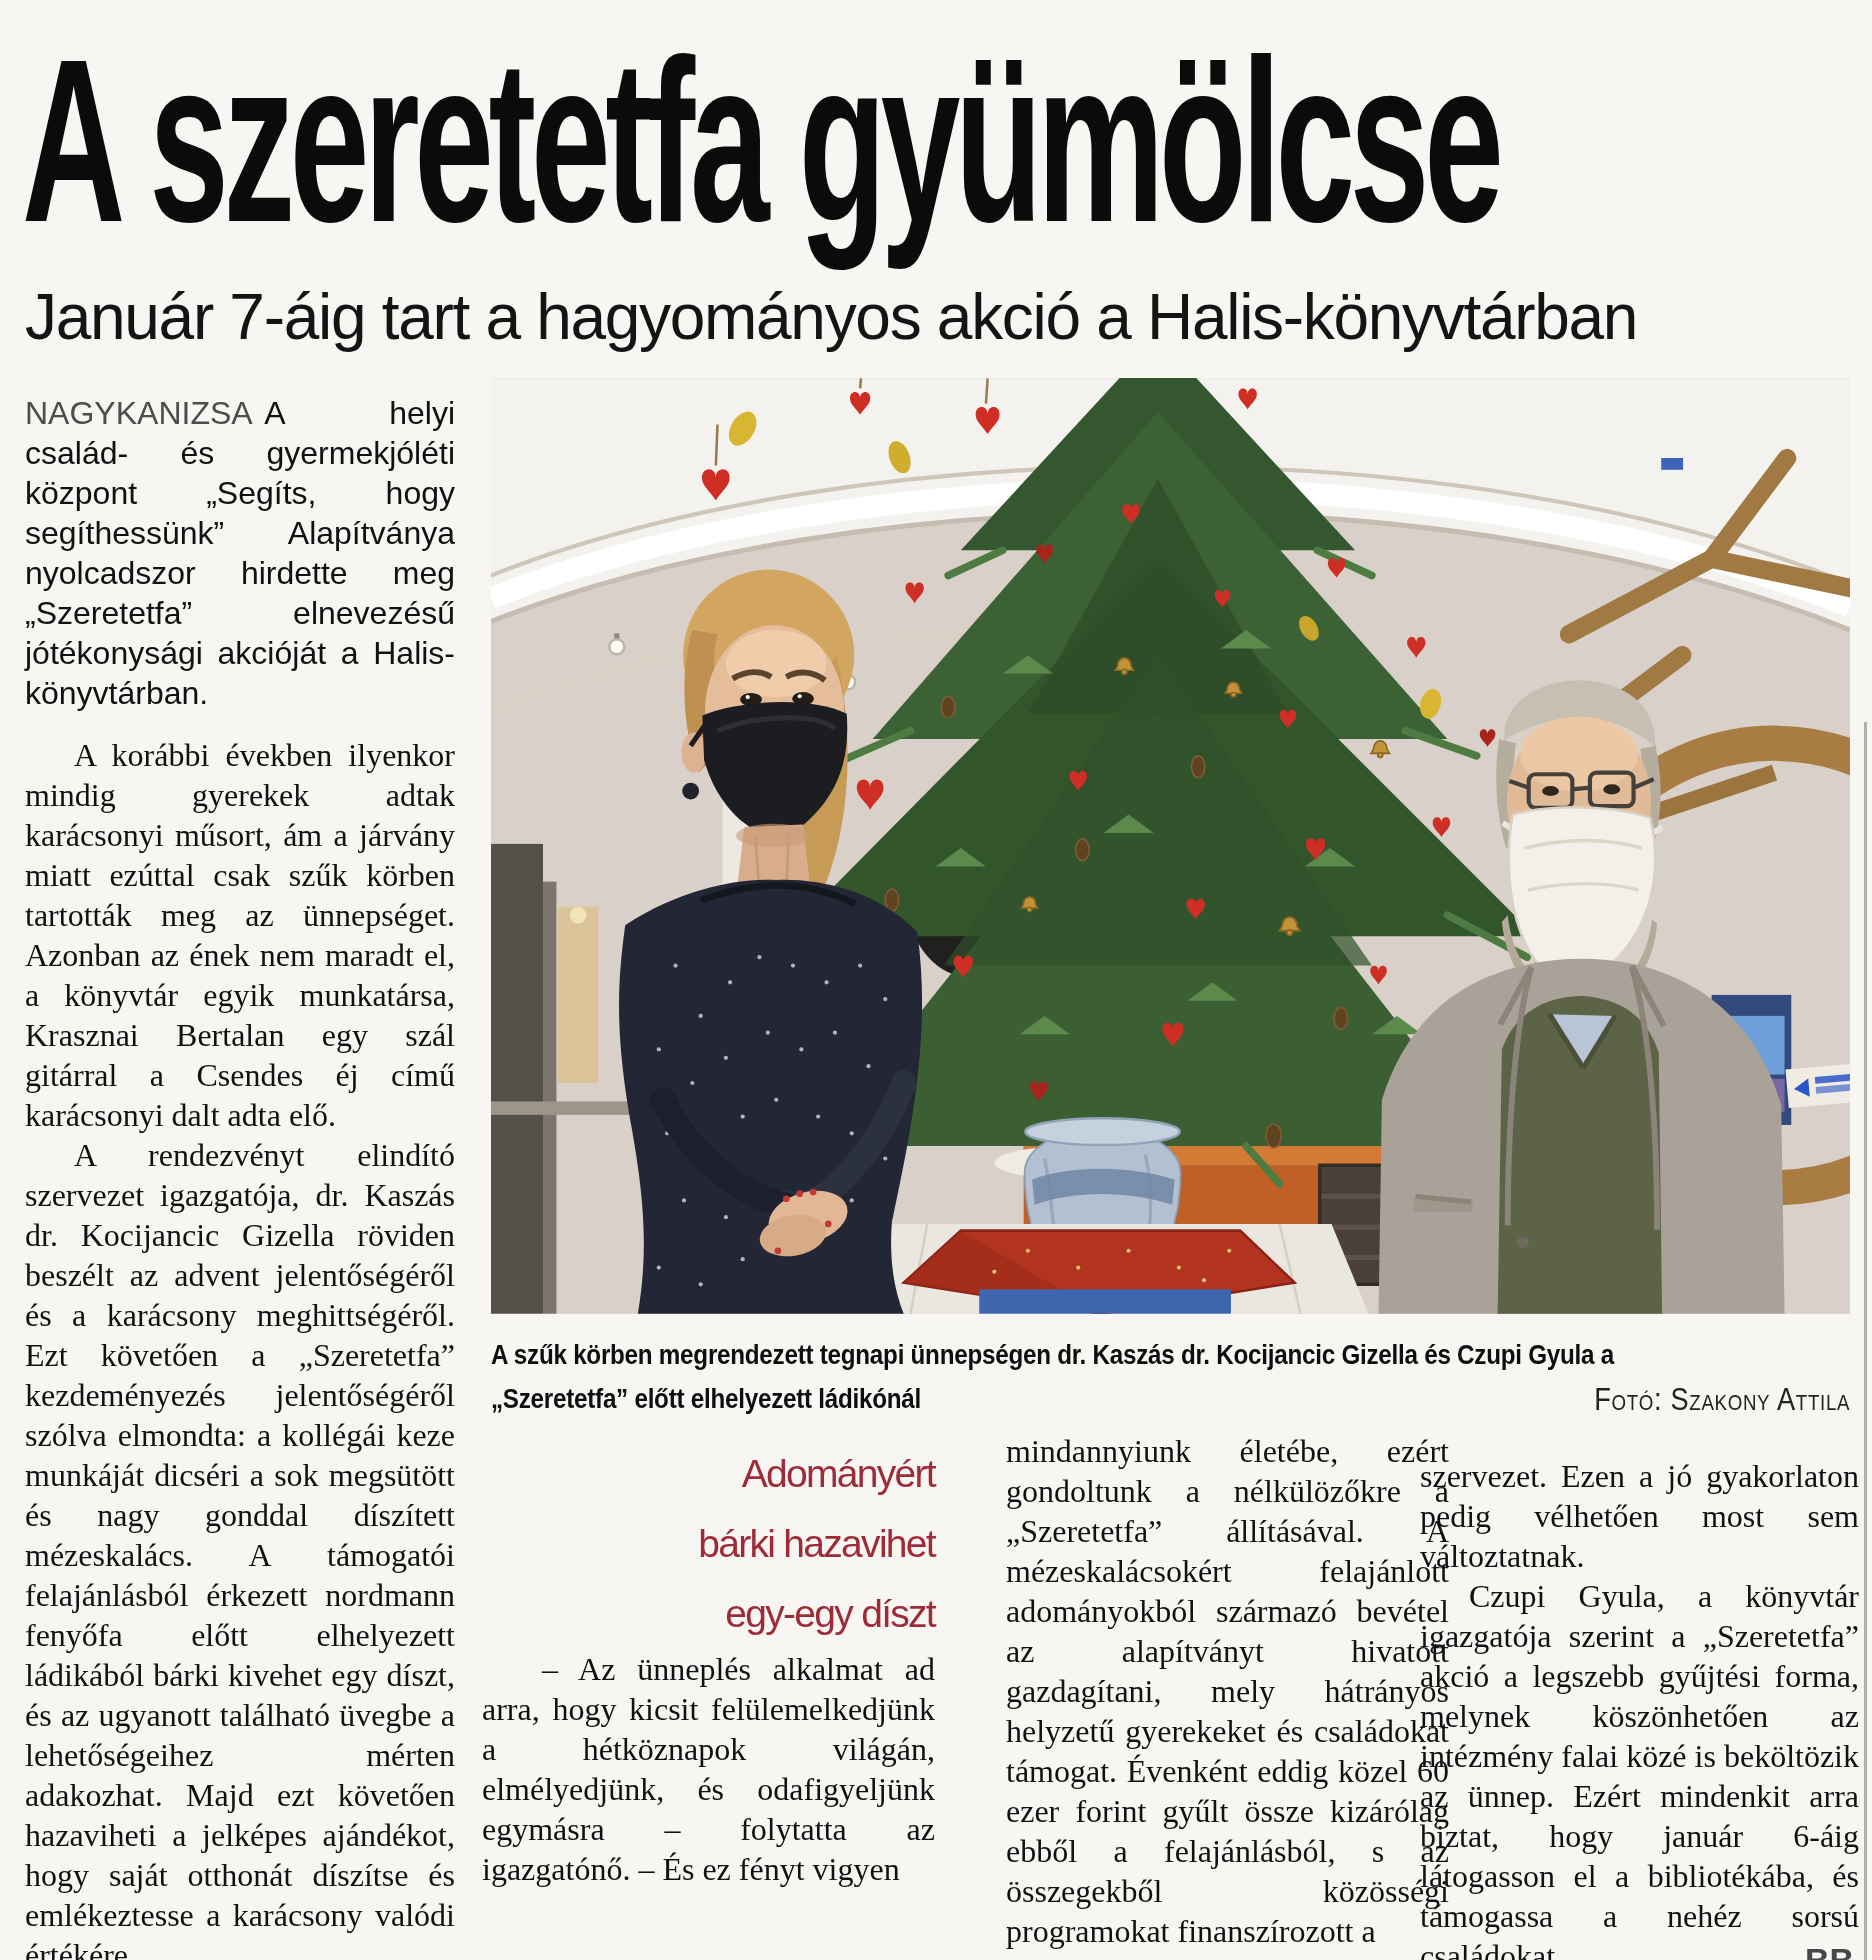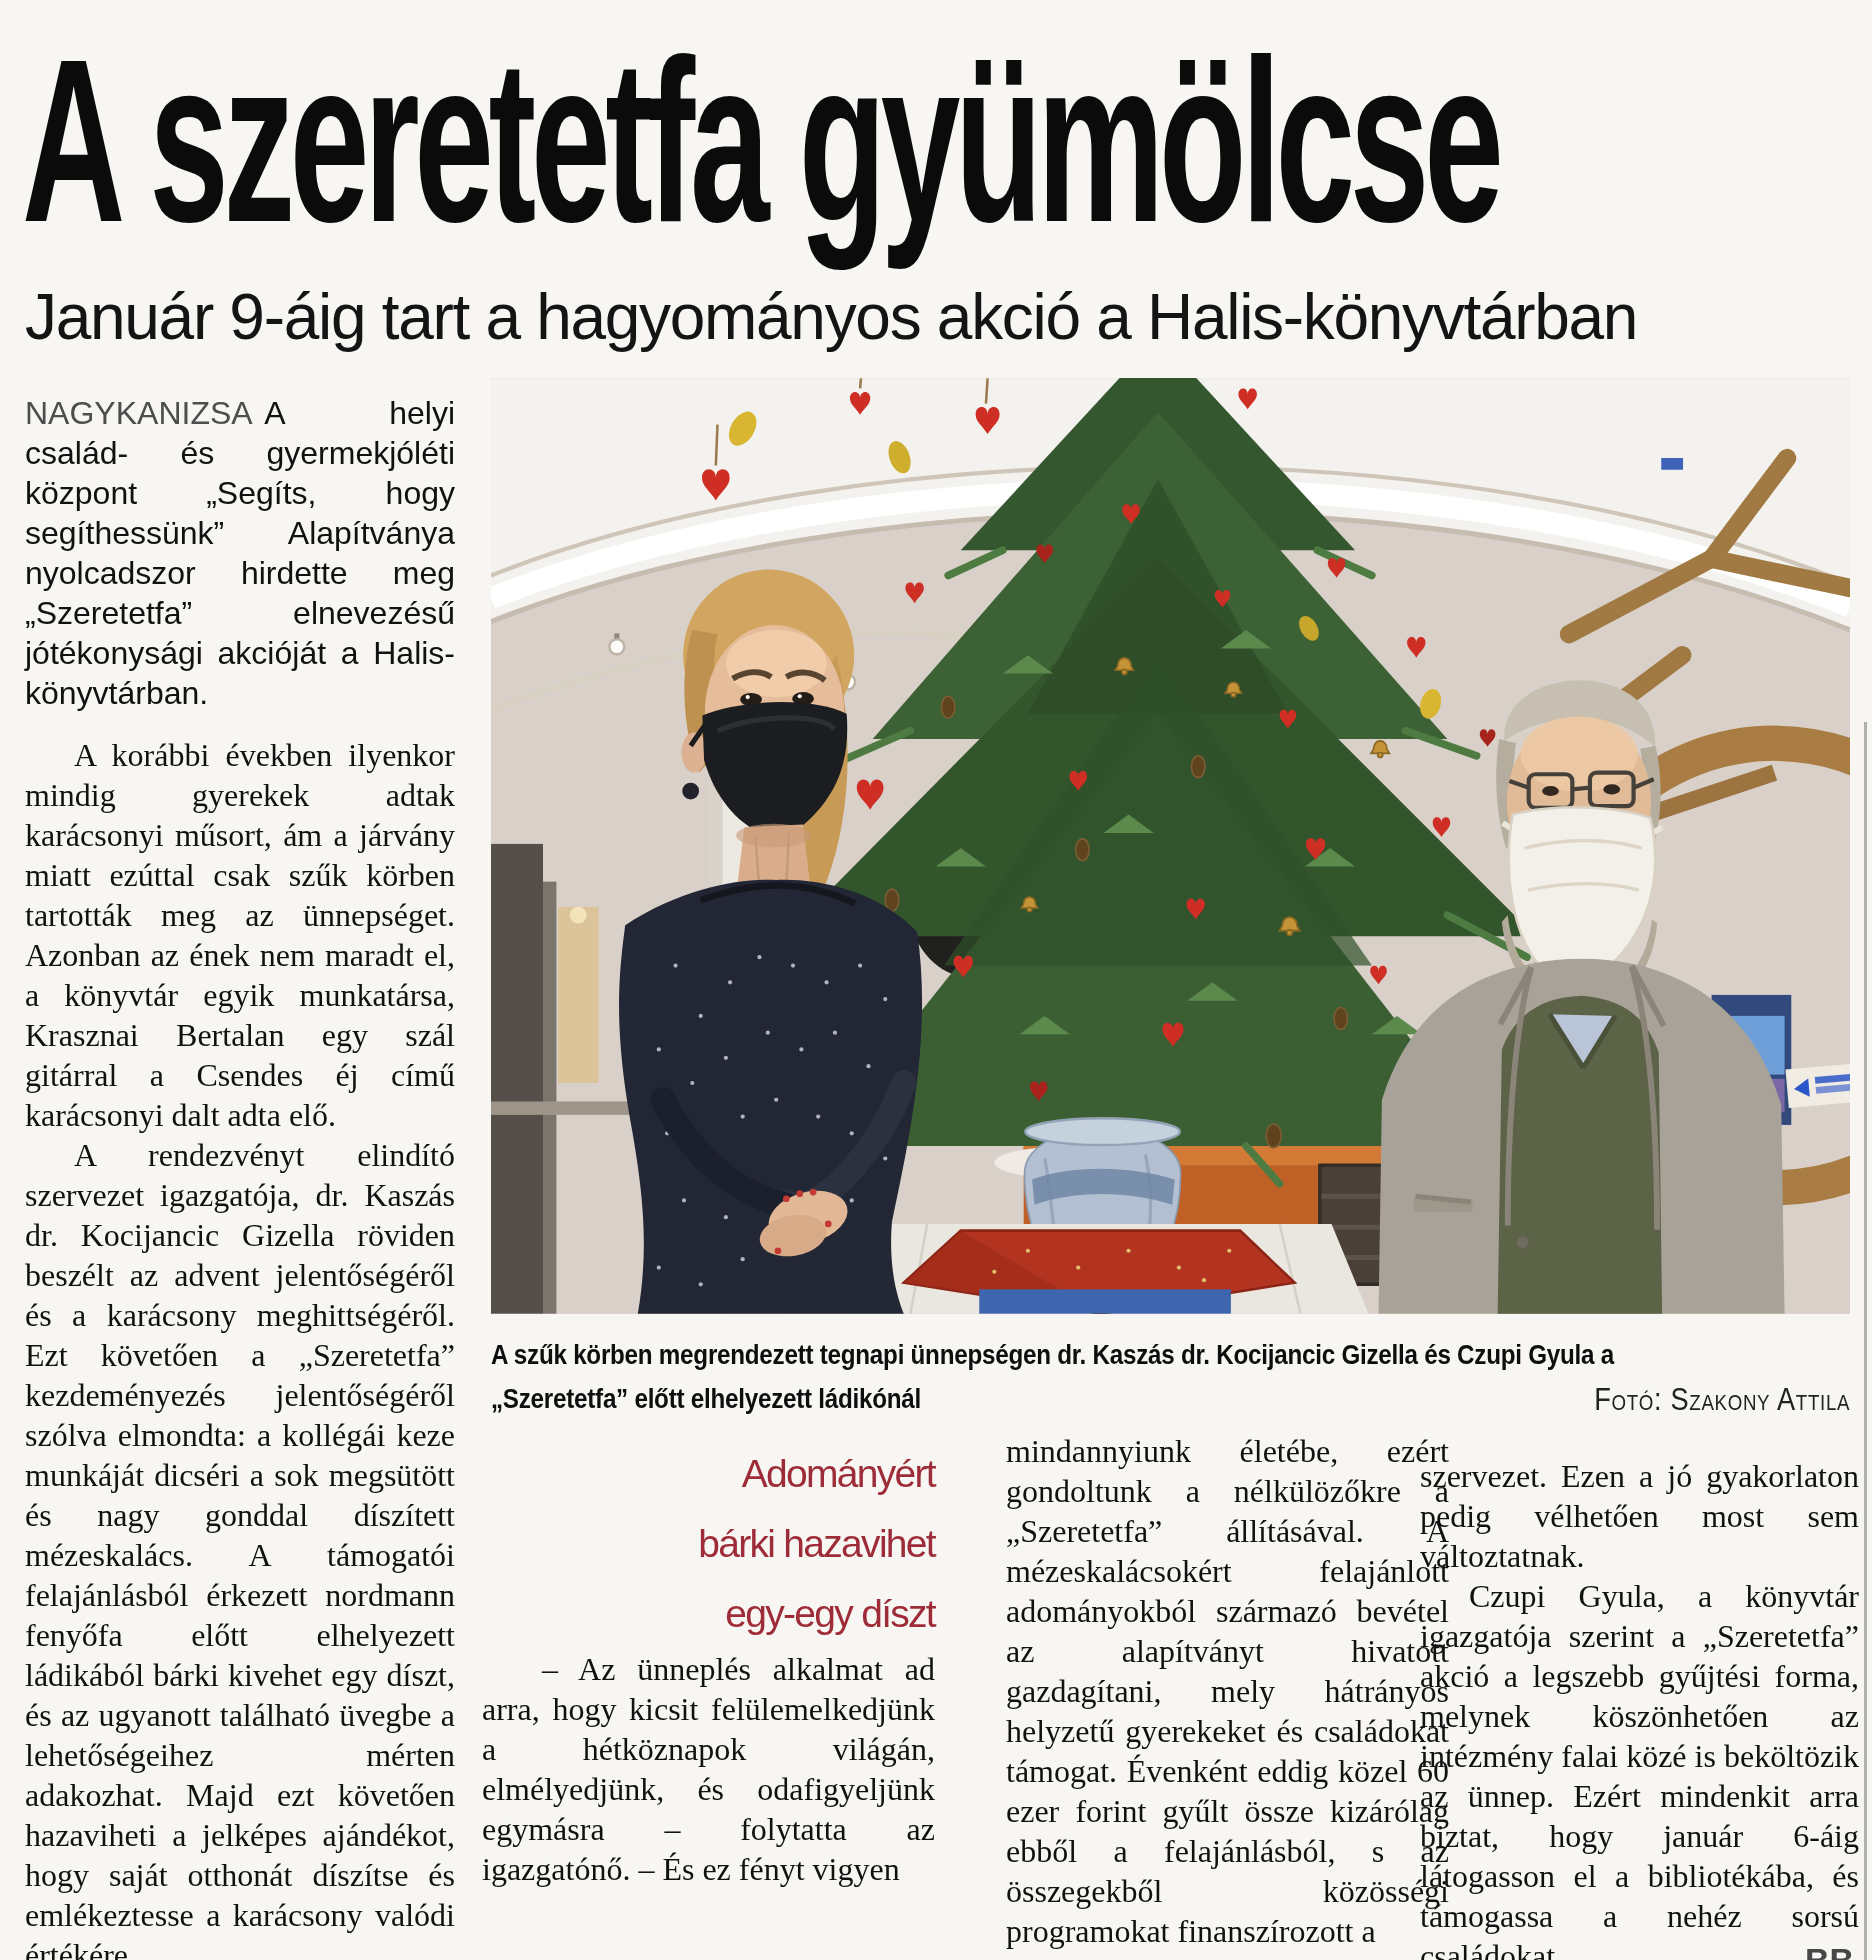--- a/index.html
+++ b/index.html
@@ -84,21 +84,21 @@
     font-family:"Liberation Sans", sans-serif;
     font-weight:500;font-variant:small-caps;
     font-size:32px;letter-spacing:0.8px;color:#222;
   }
   .scan-line{left:1864px;top:722px;width:2.5px;height:1238px;background:#777;opacity:.55;}
 </style>
 </head>
 <body>
 
 <div class="abs headline">A szeretetfa gyümölcse</div>
-<div class="abs subheadline">Január 9-áig tart a hagyományos akció a Halis-könyvtárban</div>
+<div class="abs subheadline">Január 7-áig tart a hagyományos akció a Halis-könyvtárban</div>
 
 <div class="abs col col1">
   <p class="lead"><span class="city">NAGYKANIZSA</span><span>A helyi család- és gyermekjóléti központ „Segíts, hogy segíthessünk” Alapítványa nyolcadszor hirdette meg „Szeretetfa” elnevezésű jótékonysági akcióját a Halis-könyvtárban.</span></p>
   <p class="indent">A korábbi években ilyenkor mindig gyerekek adtak karácsonyi műsort, ám a járvány miatt ezúttal csak szűk körben tartották meg az ünnepséget. Azonban az ének nem maradt el, a könyvtár egyik munkatársa, Krasznai Bertalan egy szál gitárral a Csendes éj című karácsonyi dalt adta elő.</p>
   <p class="indent">A rendezvényt elindító szervezet igazgatója, dr. Kaszás dr. Kocijancic Gizella röviden beszélt az advent jelentőségéről és a karácsony meghittségéről. Ezt követően a „Szeretetfa” kezdeményezés jelentőségéről szólva elmondta: a kollégái keze munkáját dicséri a sok megsütött és nagy gonddal díszített mézeskalács. A támogatói felajánlásból érkezett nordmann fenyőfa előtt elhelyezett ládikából bárki kivehet egy díszt, és az ugyanott található üvegbe a lehetőségeihez mérten adakozhat. Majd ezt követően hazaviheti a jelképes ajándékot, hogy saját otthonát díszítse és emlékeztesse a karácsony valódi értékére.</p>
 </div>
 
 <div class="abs photo-wrap">
 <svg viewBox="0 0 1620 1115" aria-hidden="true">
   <defs>

